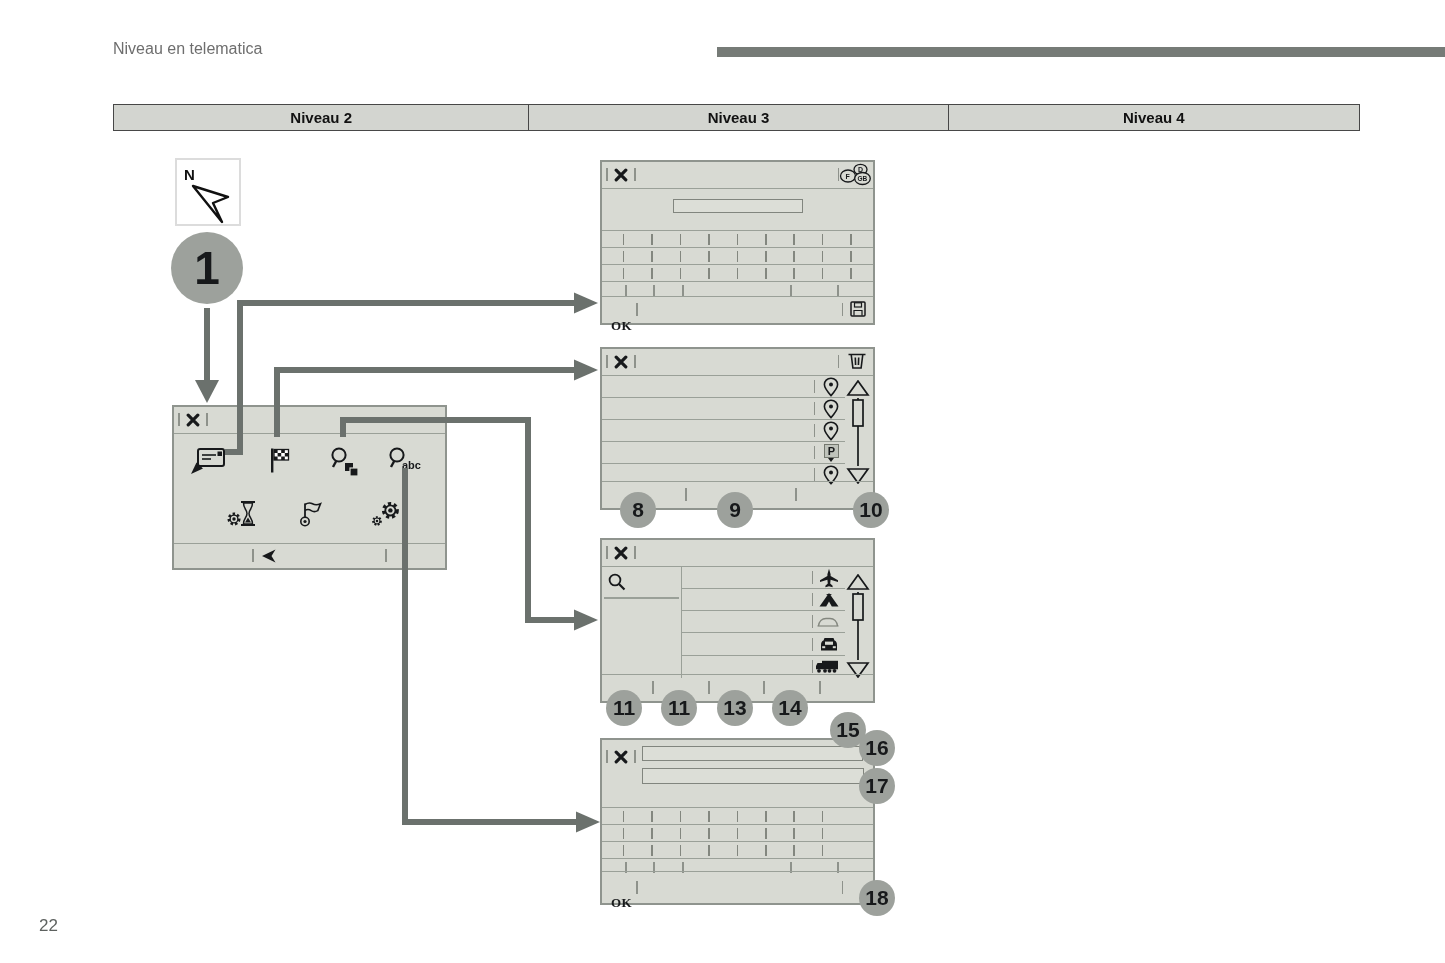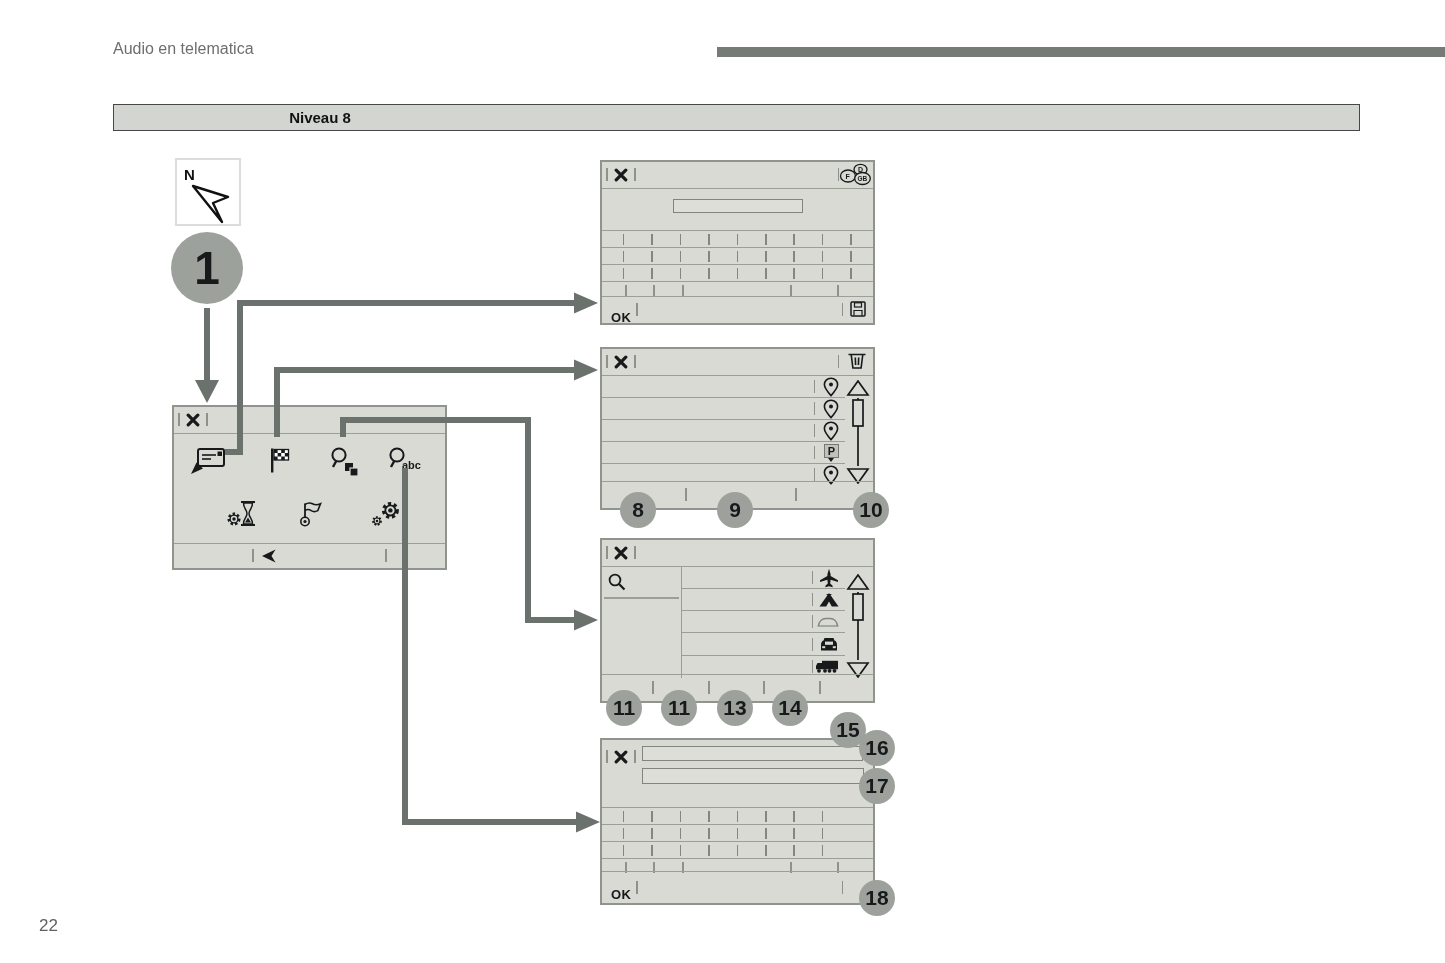--- a/index.html
+++ b/index.html
@@ -24,21 +24,21 @@
     color:#17191b; font-weight:bold; font-size:21px; display:flex; align-items:center; justify-content:center; z-index:6; }
   .callout.big { width:72px; height:72px; font-size:46px; z-index:2; }
 
   
   .screen { position:absolute; background:#d8dad3; border:2px solid #8f948e; z-index:1; }
   .topbar { position:absolute; left:0; right:0; top:0; height:27px; border-bottom:1.5px solid #9aa098; }
   .bottombar { position:absolute; left:0; right:0; bottom:0; border-top:1.5px solid #9aa098; }
   .vtick { position:absolute; width:1.5px; height:13px; background:#8e928b; }
   .close-group { position:absolute; left:4px; top:3px; width:34px; height:20px; }
   .close-group .vtick { top:3px; }
-  .ok-label { position:absolute; left:9px; top:8px; font-weight:bold; font-size:13px; color:#17191b; letter-spacing:0.5px; }
+  .ok-label { position:absolute; left:9px; top:16px; font-weight:bold; font-size:13px; color:#17191b; letter-spacing:0.5px;font-family:Liberation Serif, serif; }
 
   
   .krow { position:absolute; left:0; right:0; height:17px; border-top:1.5px solid #9aa098; }
   .keys9 { background-image:repeating-linear-gradient(90deg,#83877f 0 1.5px,transparent 1.5px 28.4px);
            background-size:229px 11px; background-position:21px 55%; background-repeat:no-repeat; }
   .keys8 { background-image:repeating-linear-gradient(90deg,#83877f 0 1.5px,transparent 1.5px 28.4px);
            background-size:201px 11px; background-position:21px 55%; background-repeat:no-repeat; }
   .krow .vtick { top:3px; height:11px; }
 
   .input-box { position:absolute; background:#dcded7; border:1.5px solid #81857e; }
@@ -125,25 +125,27 @@
       <circle cx="8" cy="8" r="1.7" fill="#17191b"></circle>
     </g>
     <g id="sym-cursor-left">
       <polygon points="1,8 14.5,1.5 10.5,8 14.5,14.5" fill="#17191b"></polygon>
     </g>
   </defs>
 </svg>
 
 <div class="page">
 
-  <div class="section-title">Audio en telematica</div>
+  <div class="section-title">Niveau en telematica</div>
   <div class="accent-bar"></div>
 
   <div class="level-header">
-    <div class="level-cell" style="width:412px">Niveau 8</div>
+    <div class="level-cell" style="width:415px">Niveau 2</div>
+    <div class="level-cell" style="width:420px">Niveau 3</div>
+    <div class="level-cell" style="width:412px">Niveau 4</div>
   </div>
 
   <div class="compass-box">
     <svg width="62" height="64">
       <text x="7" y="20" font-size="15" font-weight="bold" fill="#111" font-family="Liberation Sans, sans-serif">N</text>
       <path d="M16 26 L51 37 L36 43 L45 62 Z" fill="#ffffff" stroke="#111" stroke-width="2.4" stroke-linejoin="round"></path>
     </svg>
   </div>
 
   <div class="callout big" style="left:171px; top:232px;">1</div>

